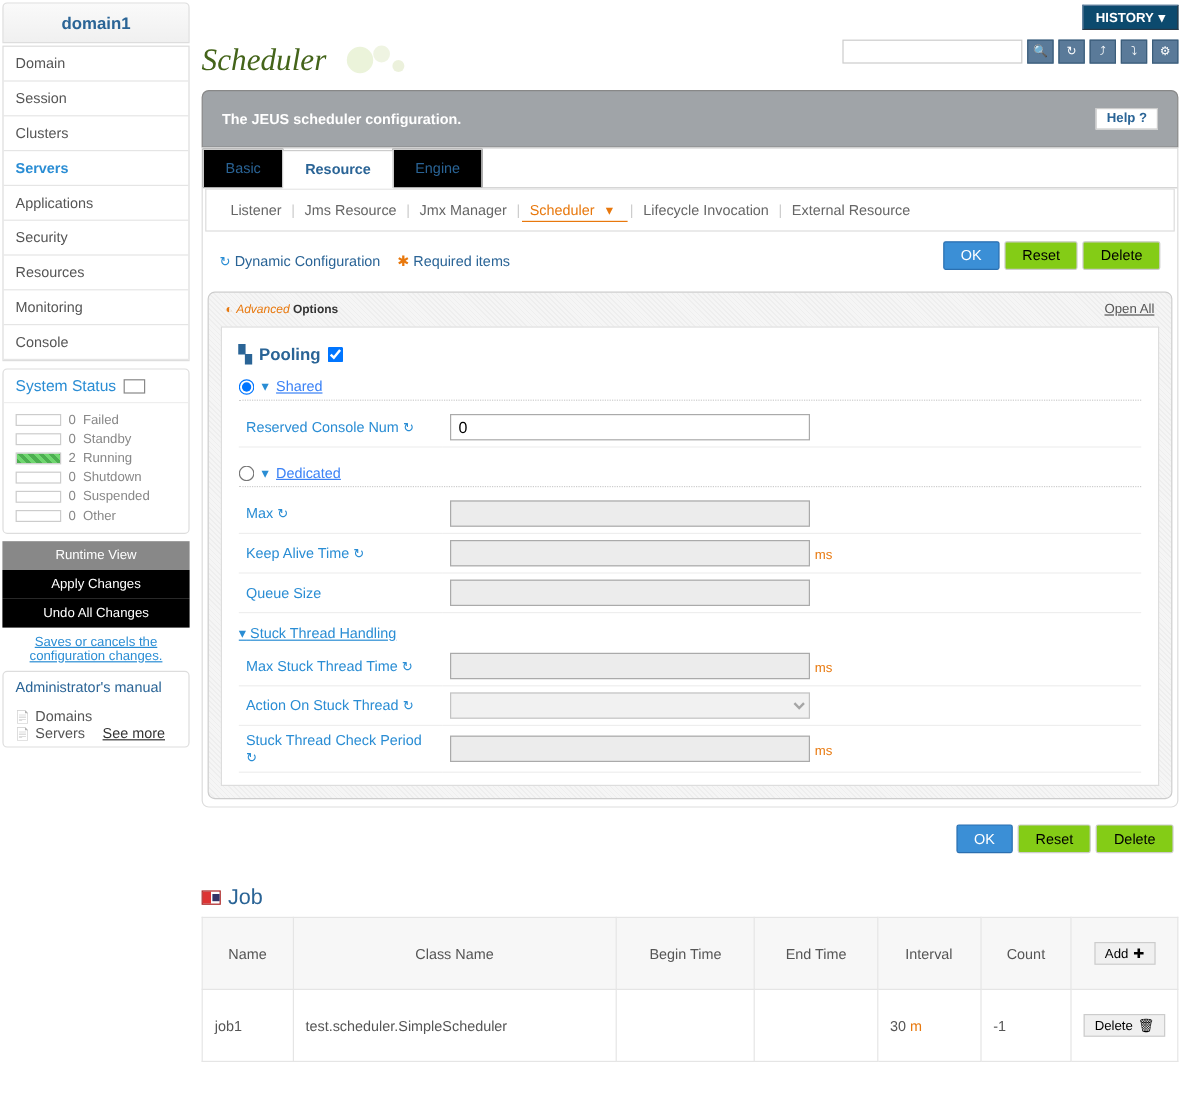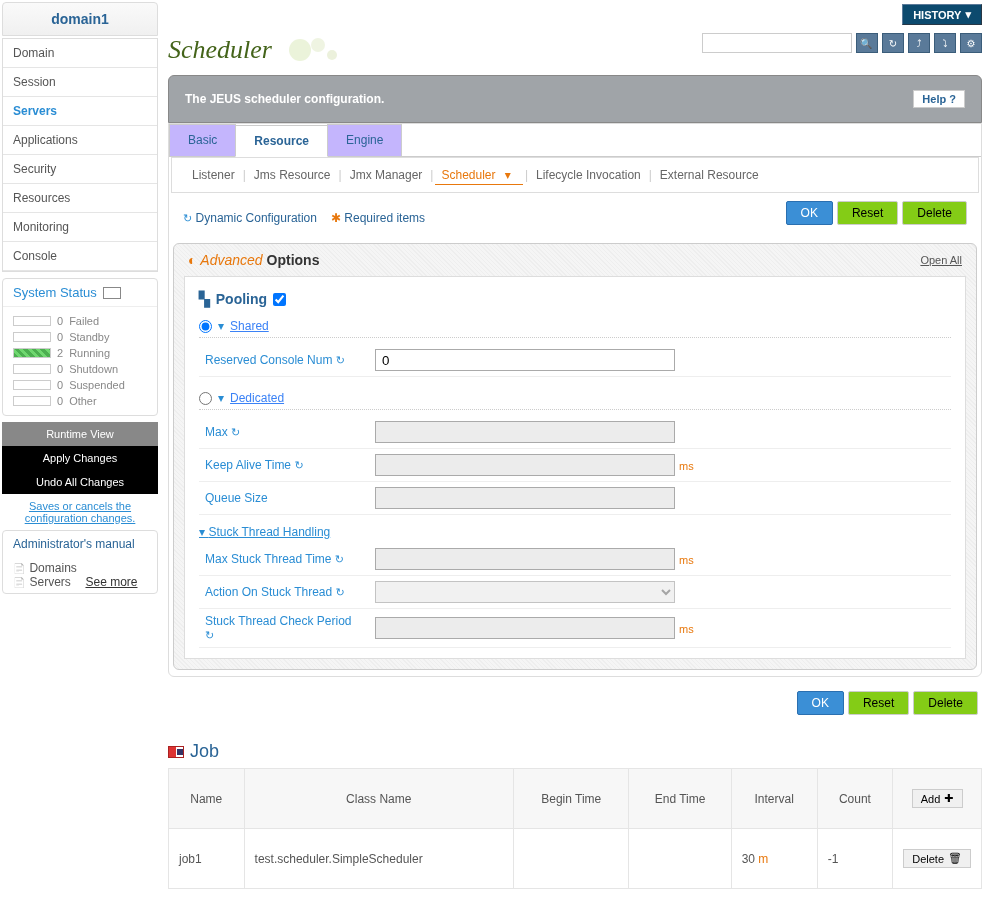--- a/index.html
+++ b/index.html
@@ -35,42 +35,42 @@
 .search-row { display: flex; justify-content: flex-end; gap: 4px; margin: 4px 0 6px; align-items: center; }
 .search-input { width: 150px; height: 20px; border: 1px solid #ccc; padding: 0 4px; }
 .icon-btn { width: 22px; height: 20px; background: #5a7a99; color: #fff; border: 1px solid #3b5d7a; display: inline-flex; align-items: center; justify-content: center; font-size: 10px; cursor: pointer; }
 .page-title { font-family: Georgia, serif; font-size: 26px; color: #44641a; font-style: italic; padding: 6px 0 10px; position: relative; }
 .title-deco { position: absolute; left: 120px; top: 6px; width: 70px; height: 30px; }
 .desc-bar { background: #a0a4a8; border: 1px solid #888; border-radius: 6px 6px 0 0; padding: 14px 16px; color: #fff; font-weight: bold; display: flex; justify-content: space-between; align-items: center; }
 .help-btn { background: #fff; color: #2a6496; padding: 2px 8px; border: 1px solid #ccc; font-size: 11px; cursor: pointer; }
 
 .content-panel { border: 1px solid #ddd; background: #fff; border-radius: 0 0 6px 6px; }
 .tabs { display: flex; border-bottom: 1px solid #ccc; }
-.tab { padding: 8px 18px; border: 1px solid #ccc; border-bottom: none; margin-right: -1px; background: #c4b5fd; cursor: pointer; color: #2a6496; font-size: 12px; }
+.tab { padding: 8px 18px; border: 1px solid #ccc; border-bottom: none; margin-right: -1px; background: #000000; cursor: pointer; color: #2a6496; font-size: 12px; }
 .tab.active { background: #fff; border-bottom: 1px solid #fff; position: relative; top: 1px; font-weight: bold; }
 .subtabs { padding: 10px 14px; border-bottom: 1px solid #eee; color: #666; background: #fff; border: 1px solid #ddd; margin: 0 2px; }
 .subtabs span { padding: 0 6px; cursor: pointer; }
 .subtabs .sep { color: #ccc; padding: 0 2px; }
 .subtabs .active { color: #e8780d; border-bottom: 1px solid #e8780d; padding-bottom: 2px; }
 .config-row { display: flex; justify-content: space-between; align-items: flex-end; padding: 8px 14px; }
 .config-left { display: flex; gap: 14px; align-items: center; color: #2a6496; }
 .config-left .req { color: #e8780d; }
 .btn { padding: 4px 14px; border: 1px solid #ccc; background: #84cc16; border-radius: 2px; cursor: pointer; font-size: 12px; }
 .btn-primary { background: #3b8fd6; color: #fff; border-color: #2a6fb0; }
 .btn-group { display: flex; gap: 4px; }
 
 .prop-table { width: 100%; border-collapse: collapse; }
 .prop-table td { padding: 8px 12px; border-top: 1px solid #eee; vertical-align: top; }
 .prop-label { width: 200px; color: #2a8dd4; }
 .prop-note { color: #888; font-size: 11px; }
 .prop-note b { color: #333; }
 
 .adv-panel { border: 1px solid #ccc; border-radius: 6px; margin: 10px 4px 6px; background: repeating-linear-gradient(45deg,#eee,#eee 1px,#f5f5f5 1px,#f5f5f5 3px); }
 .adv-header { display: flex; justify-content: space-between; padding: 8px 14px; align-items: center; }
-.adv-title { font-size: 14px; text-align: center; }
+.adv-title { font-size: 10px; text-align: center; }
 .adv-title .adv { color: #e8780d; font-style: italic; }
 .open-all { color: #555; text-decoration: underline; cursor: pointer; font-size: 11px; }
 .adv-body { background: #fff; margin: 0 10px 10px; border: 1px solid #ddd; padding: 10px 14px; }
 .pool-title { color: #2a6496; font-weight: bold; font-size: 14px; padding: 4px 0 8px; display: flex; align-items: center; gap: 6px; }
 .radio-head { display: flex; align-items: center; gap: 6px; color: #2a8dd4; padding: 4px 0; border-bottom: 1px dotted #ccc; margin-bottom: 6px; }
 .radio-head .label { text-decoration: underline; color: #3b82f6; }
 .field-grid { width: 100%; border-collapse: collapse; }
 .field-grid td { padding: 5px 6px; border-bottom: 1px solid #eee; }
 .field-label { width: 170px; color: #2a8dd4; font-size: 12px; }
 .field-input input, .field-input select { width: 300px; height: 22px; border: 1px solid #aaa; background: #ececec; padding: 0 6px; }
@@ -95,20 +95,21 @@
 </style>
 </head>
 <body>
 
 <div class="wrap">
   <div class="sidebar">
     <div class="sidebar-header">domain1</div>
     <div class="sidebar-menu">
         <div class="sidebar-menu-item">Domain</div>
         <div class="sidebar-menu-item">Session</div>
+        <div class="sidebar-menu-item">Clusters</div>
         <div class="sidebar-menu-item active">Servers</div>
         <div class="sidebar-menu-item">Applications</div>
         <div class="sidebar-menu-item">Security</div>
         <div class="sidebar-menu-item">Resources</div>
         <div class="sidebar-menu-item">Monitoring</div>
         <div class="sidebar-menu-item">Console</div>
       </div>
     <div class="sidebar-section">
       <div class="sidebar-section-title">
         <span>System Status</span>

